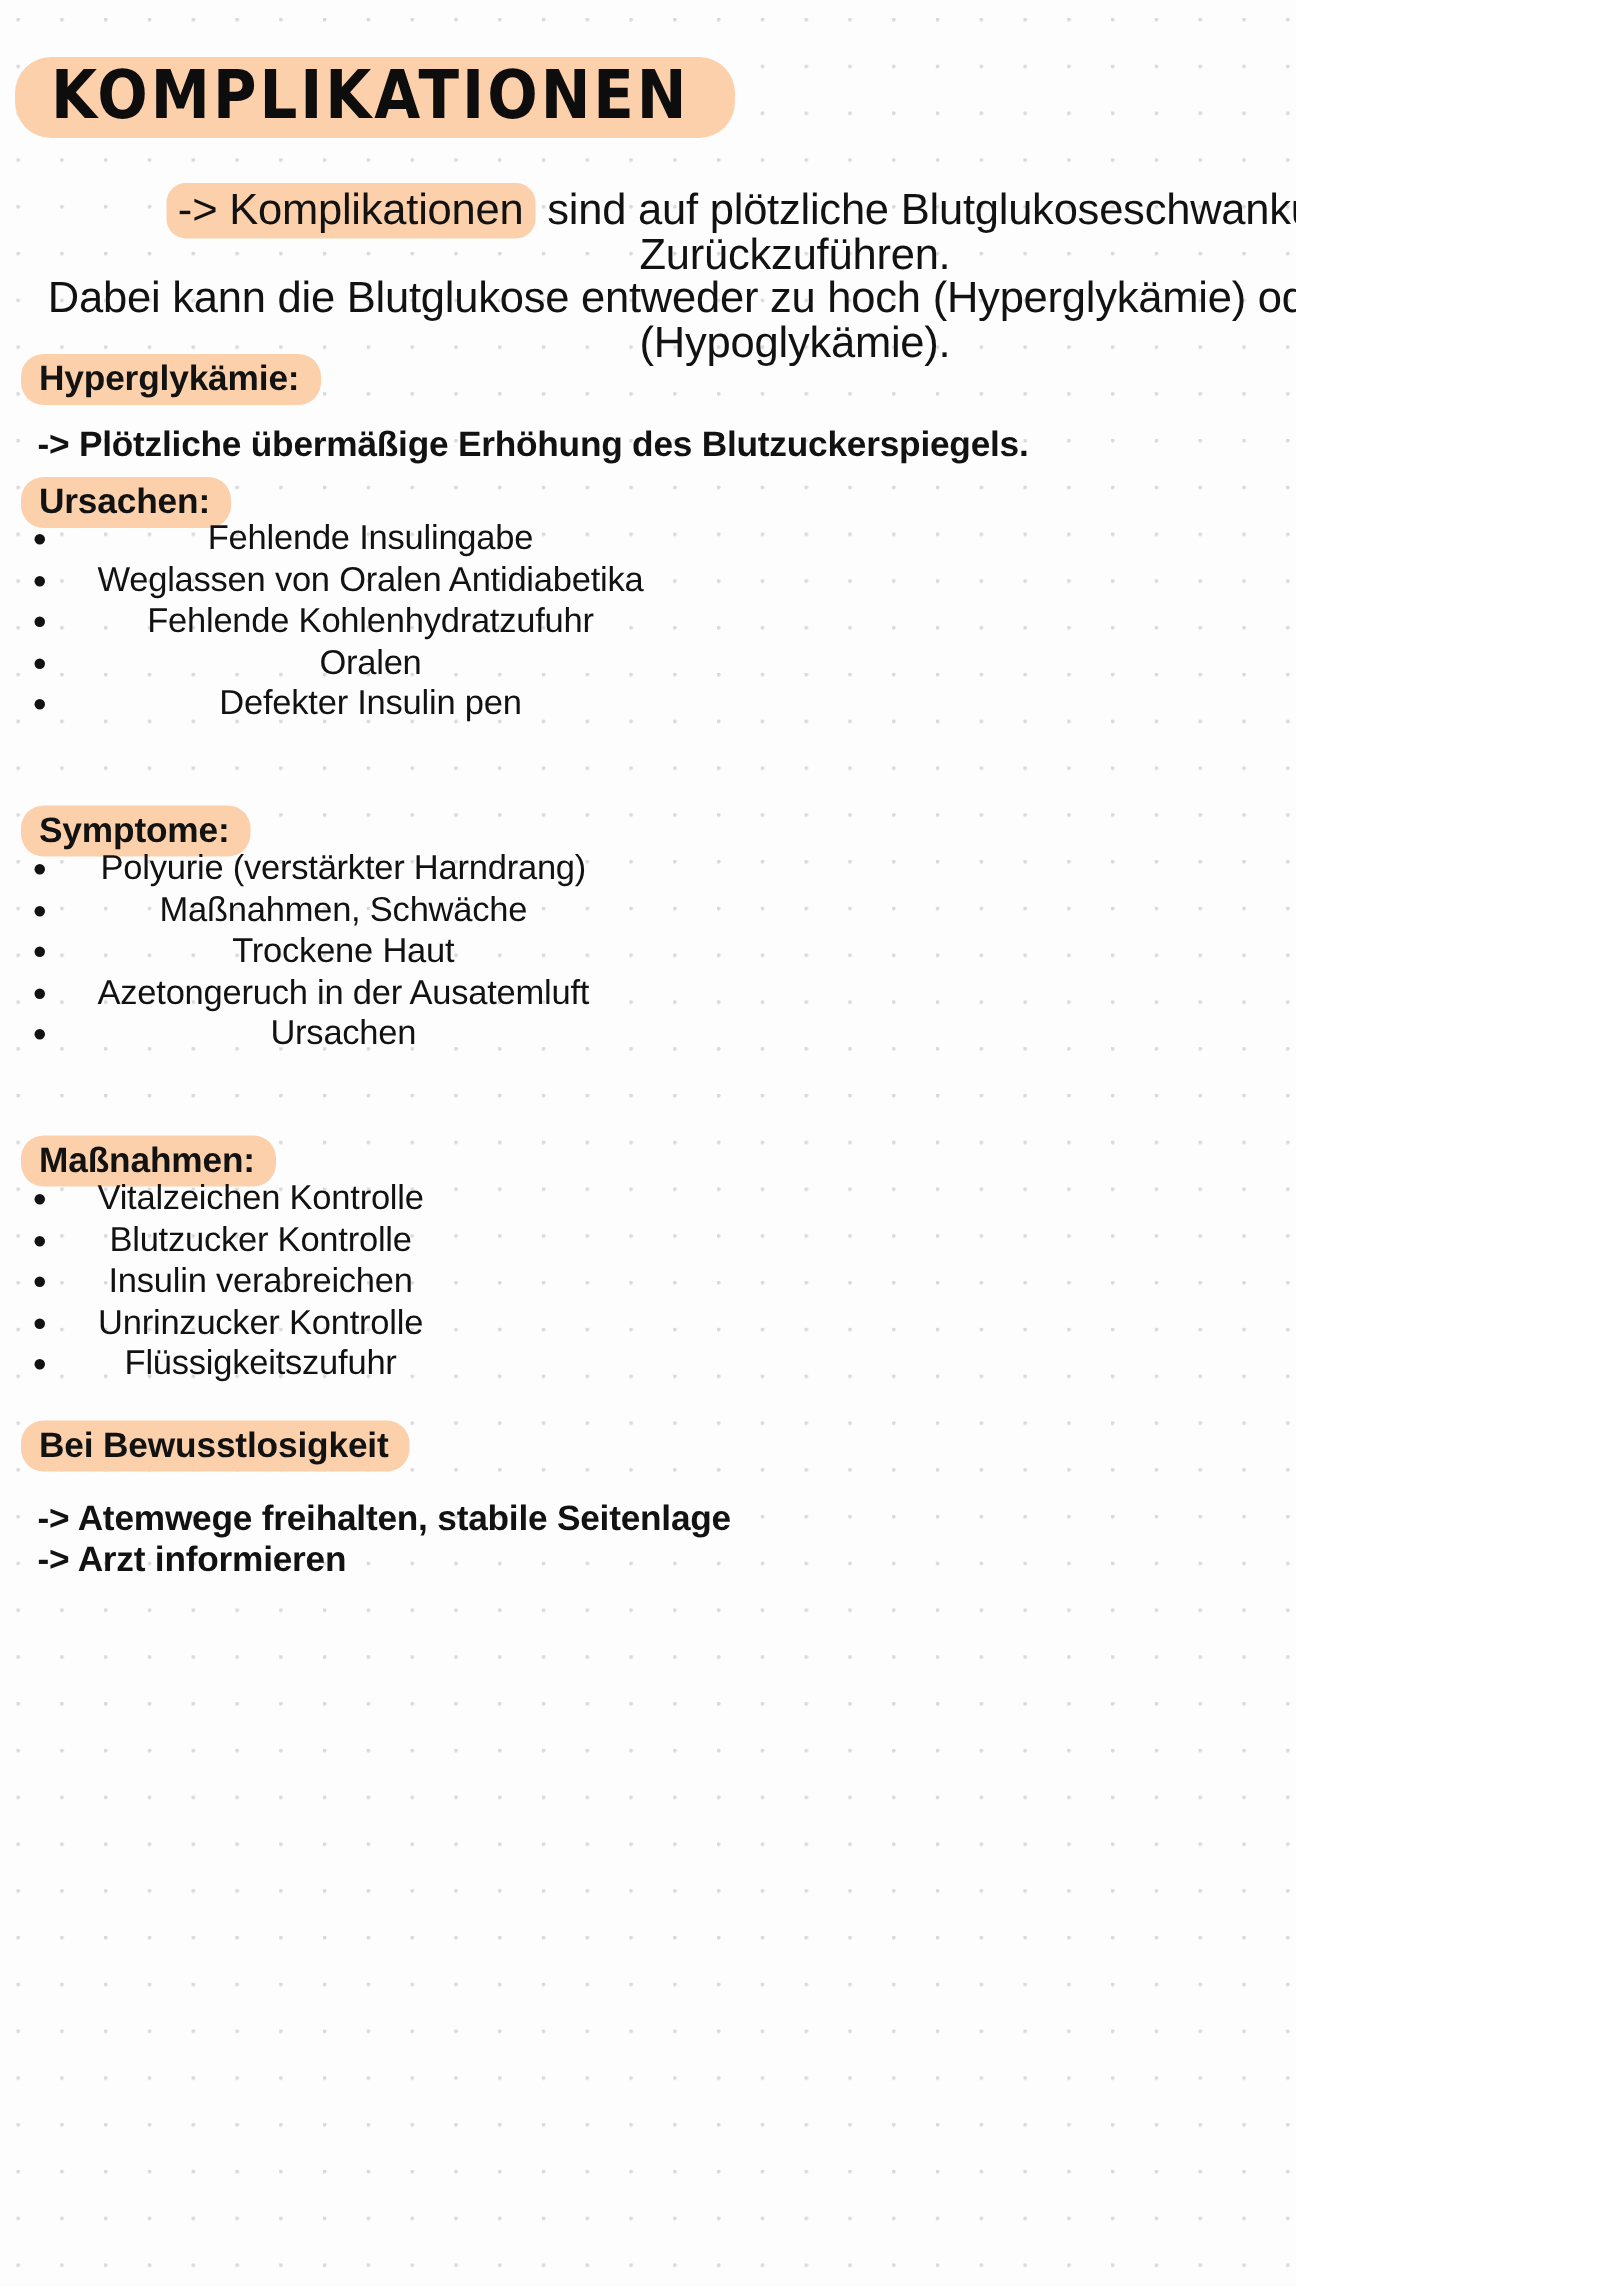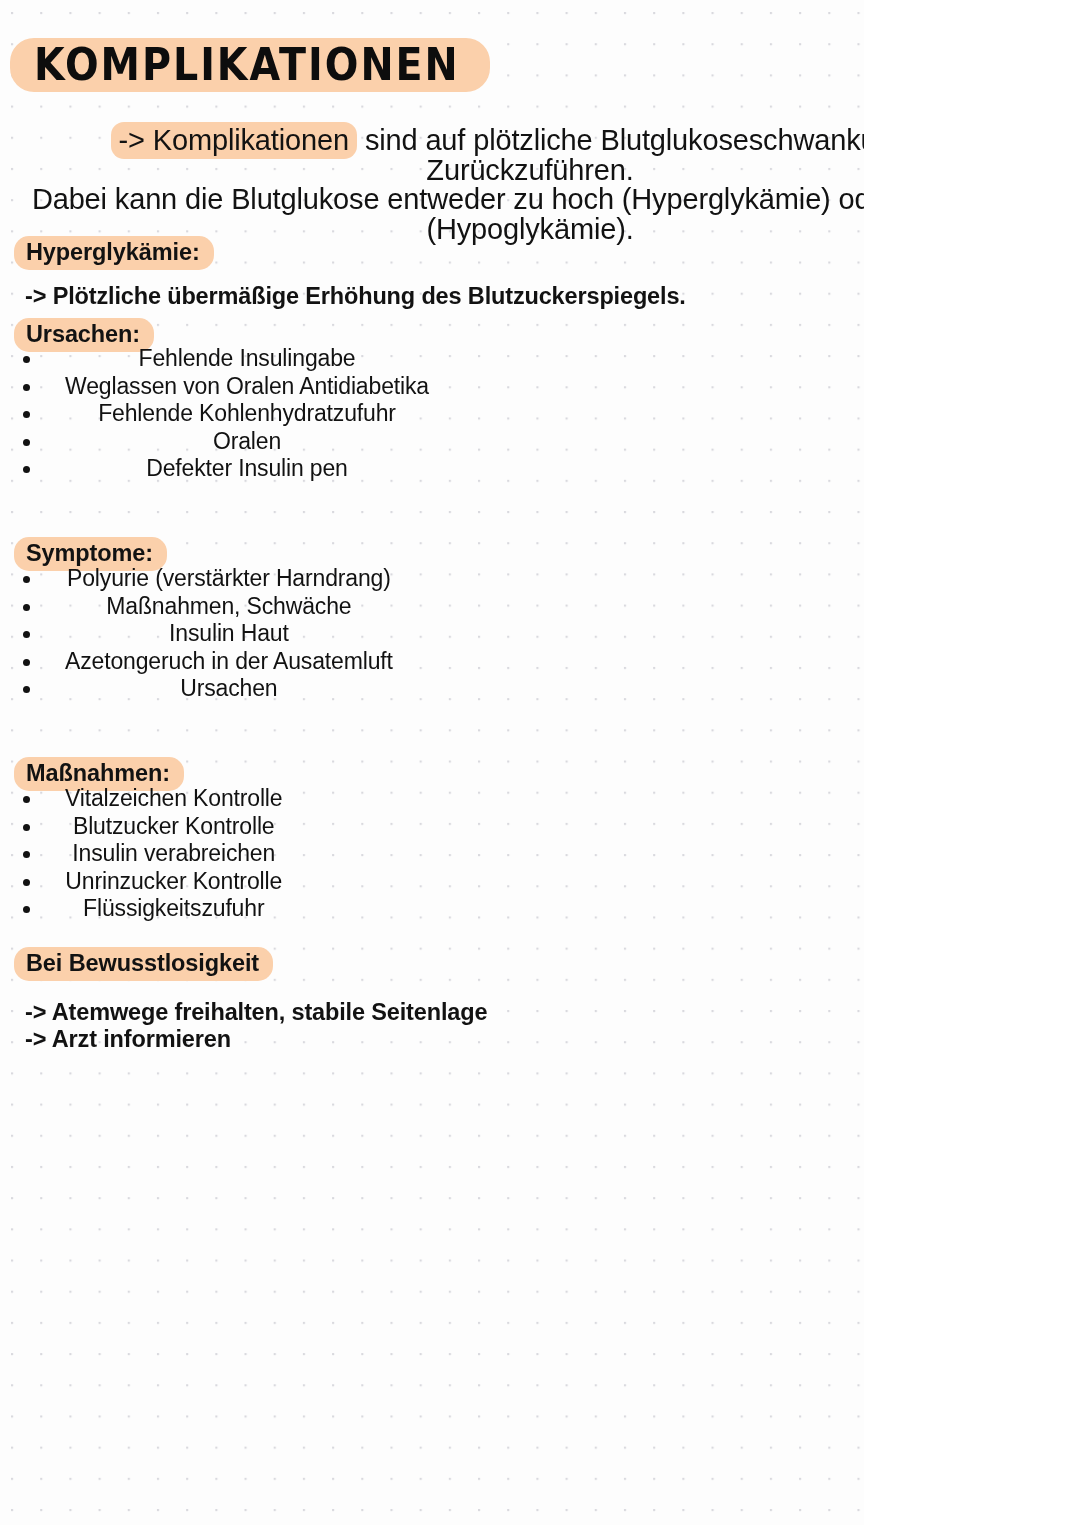--- a/index.html
+++ b/index.html
@@ -164,21 +164,21 @@
     <li><span class="bullet-dot"></span><span>Oralen</span></li>
     <li><span class="bullet-dot"></span><span>Defekter Insulin pen</span></li>
   </ul>
 
   <div class="heading" style="top:537px">
     <span class="heading-pill">Symptome:</span>
   </div>
   <ul class="bullets" style="top:565px">
     <li><span class="bullet-dot"></span><span>Polyurie (verstärkter Harndrang)</span></li>
     <li><span class="bullet-dot"></span><span>Maßnahmen, Schwäche</span></li>
-    <li><span class="bullet-dot"></span><span>Insulin Haut</span></li>
+    <li><span class="bullet-dot"></span><span>Trockene Haut</span></li>
     <li><span class="bullet-dot"></span><span>Azetongeruch in der Ausatemluft</span></li>
     <li><span class="bullet-dot"></span><span>Ursachen</span></li>
   </ul>
 
   <div class="heading" style="top:757px">
     <span class="heading-pill">Maßnahmen:</span>
   </div>
   <ul class="bullets" style="top:785px">
     <li><span class="bullet-dot"></span><span>Vitalzeichen Kontrolle</span></li>
     <li><span class="bullet-dot"></span><span>Blutzucker Kontrolle</span></li>

